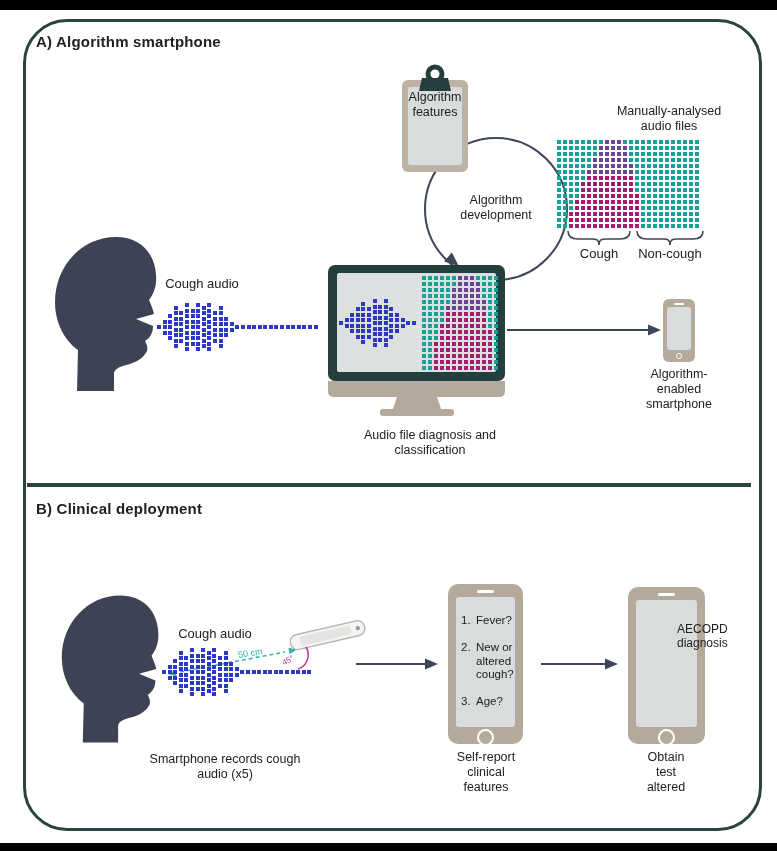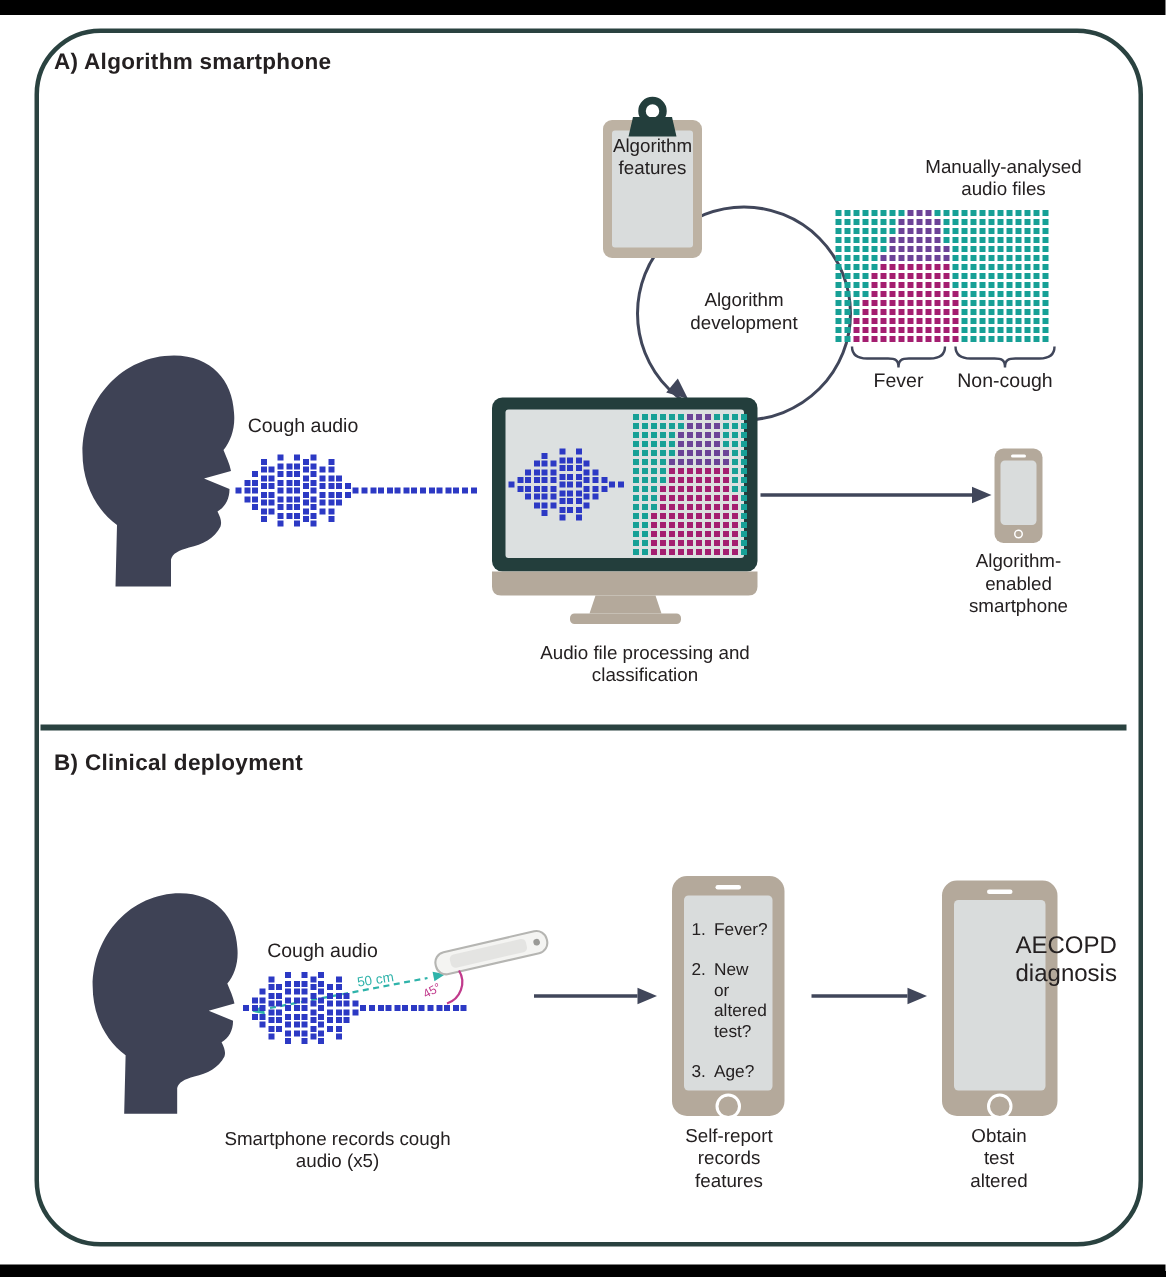--- a/index.html
+++ b/index.html
@@ -489,21 +489,21 @@
       <div class="cell" style="background: rgb(23, 160, 150);"></div>
       <div class="cell" style="background: rgb(23, 160, 150);"></div>
       <div class="cell" style="background: rgb(23, 160, 150);"></div>
       <div class="cell" style="background: rgb(23, 160, 150);"></div>
       <div class="cell" style="background: rgb(23, 160, 150);"></div>
       <div class="cell" style="background: rgb(23, 160, 150);"></div>
       <div class="cell" style="background: rgb(23, 160, 150);"></div>
     </div>
   </div>
 
-<div class="abs lbl" style="left:569px;top:246px;width:60px;font-size:13px;">Fever</div>
+<div class="abs lbl" style="left:569px;top:246px;width:60px;font-size:13px;">Cough</div>
 <div class="abs lbl" style="left:635px;top:246px;width:70px;font-size:13px;">Non-cough</div>
 
 <div class="abs lbl" style="left:436px;top:193px;width:120px;">Algorithm development</div>
 
 <div class="abs lbl" style="left:157px;top:276px;width:90px;font-size:13px;">Cough audio</div>
 
 <div class="abs wave" id="wave-a" style="left:157px;top:327px;">
     <div class="wcol">
       <div class="dot" style="background: rgb(44, 57, 196);"></div>
     </div>
@@ -995,21 +995,21 @@
       <div class="cell" style="background: rgb(164, 30, 112);"></div>
       <div class="cell" style="background: rgb(164, 30, 112);"></div>
       <div class="cell" style="background: rgb(164, 30, 112);"></div>
       <div class="cell" style="background: rgb(164, 30, 112);"></div>
       <div class="cell" style="background: rgb(164, 30, 112);"></div>
       <div class="cell" style="background: rgb(164, 30, 112);"></div>
       <div class="cell" style="background: rgb(23, 160, 150);"></div>
     </div>
   </div>
 
-<div class="abs lbl" style="left:345px;top:428px;width:170px;">Audio file processing and classification</div>
+<div class="abs lbl" style="left:345px;top:428px;width:170px;">Audio file diagnosis and classification</div>
 
 <div class="abs phone" style="left:663px;top:299px;width:32px;height:63px;border-radius:6px;">
   <div class="pscreen" style="left:4px;top:8px;width:24px;height:43px;"></div>
   <div class="pspeaker" style="left:11px;top:3.5px;width:10px;height:2px;"></div>
   <div class="phome" style="left:12.5px;top:53.5px;width:4px;height:4px;border-width:1.5px;"></div>
 </div>
 <div class="abs lbl" style="left:640px;top:367px;width:78px;">Algorithm-enabled smartphone</div>
 
 <div class="abs ptitle" style="left:36px;top:500px;">B) Clinical deployment</div>
 
@@ -1177,33 +1177,33 @@
 
 <div class="abs phone" style="left:448px;top:584px;width:75px;height:160px;">
   <div class="pscreen" style="left:8px;top:13px;width:59px;height:130px;">
     <div class="qlist" style="padding:17px 3px 0 5px;">
       <div class="qitem">
         <span class="qnum">1.</span>
         <span class="qtext">Fever?</span>
       </div>
       <div class="qitem">
         <span class="qnum">2.</span>
-        <span class="qtext">New or altered test?</span>
+        <span class="qtext">New or altered cough?</span>
       </div>
       <div class="qitem">
         <span class="qnum">3.</span>
         <span class="qtext">Age?</span>
       </div>
     </div>
   </div>
   <div class="pspeaker" style="left:29px;top:6px;width:17px;height:3px;"></div>
   <div class="phome" style="left:29px;top:145px;width:13px;height:13px;"></div>
 </div>
-<div class="abs lbl" style="left:446px;top:750px;width:80px;">Self-report records features</div>
+<div class="abs lbl" style="left:446px;top:750px;width:80px;">Self-report clinical features</div>
 
 <div class="abs phone" style="left:628px;top:587px;width:77px;height:157px;">
   <div class="pscreen" style="left:8px;top:13px;width:61px;height:127px;">
-    <div class="lbl" style="margin-top:22px;font-size:16px;margin-left:41px;">AECOPD diagnosis</div>
+    <div class="lbl" style="margin-top:22px;font-size:12px;margin-left:41px;">AECOPD diagnosis</div>
   </div>
   <div class="pspeaker" style="left:30px;top:6px;width:17px;height:3px;"></div>
   <div class="phome" style="left:30px;top:142px;width:13px;height:13px;"></div>
 </div>
 <div class="abs lbl" style="left:636px;top:750px;width:60px;">Obtain test altered</div>
 
 </body></html>

